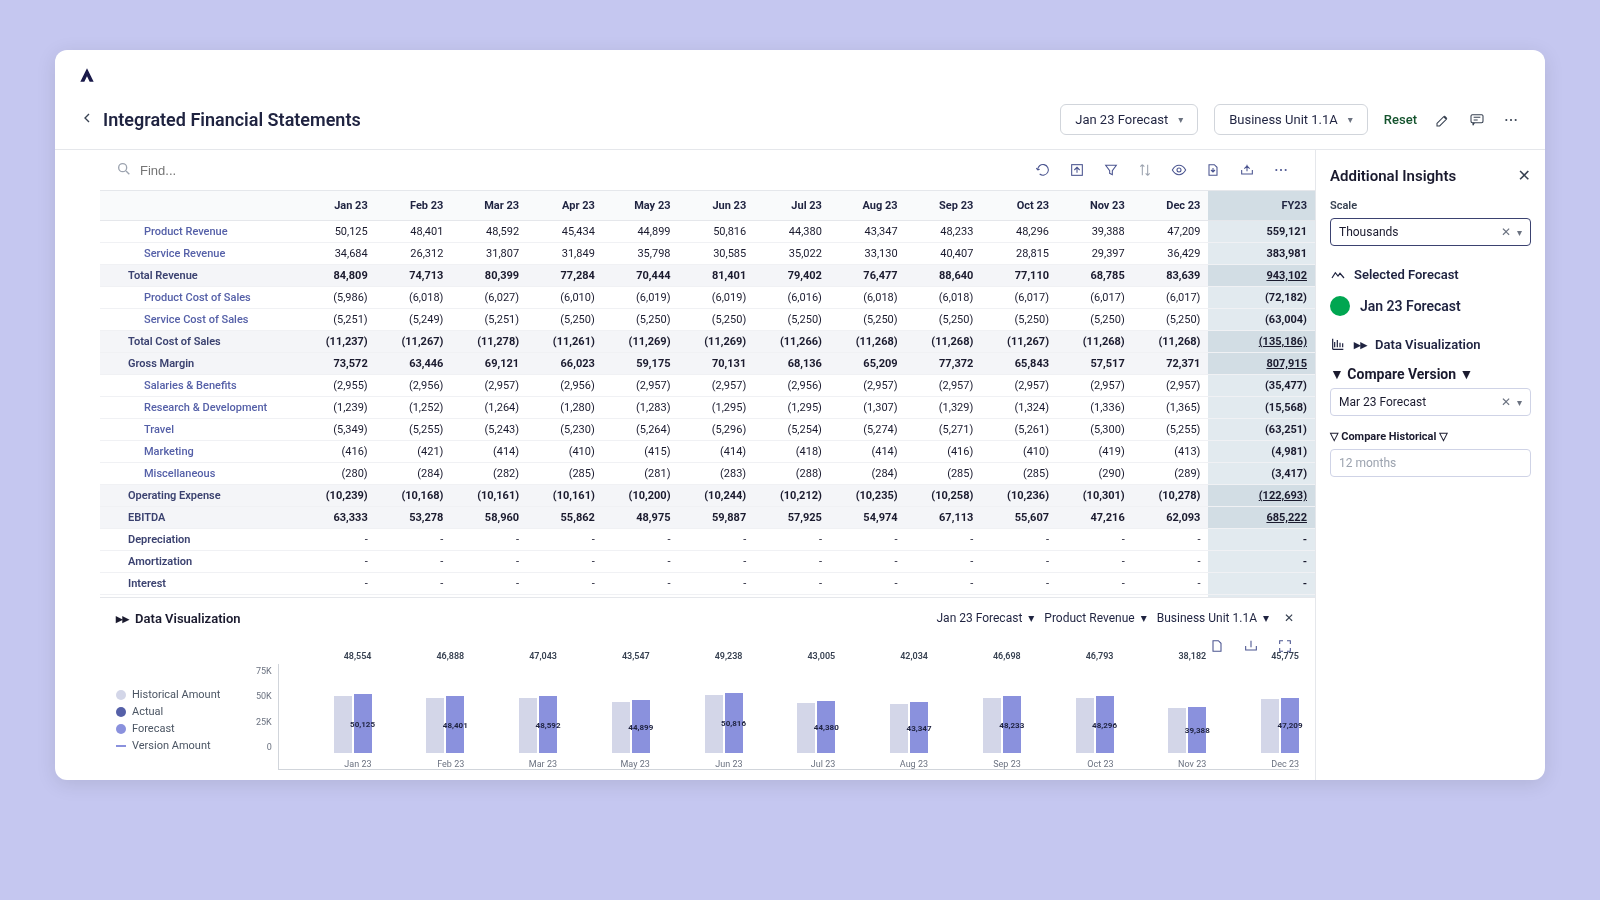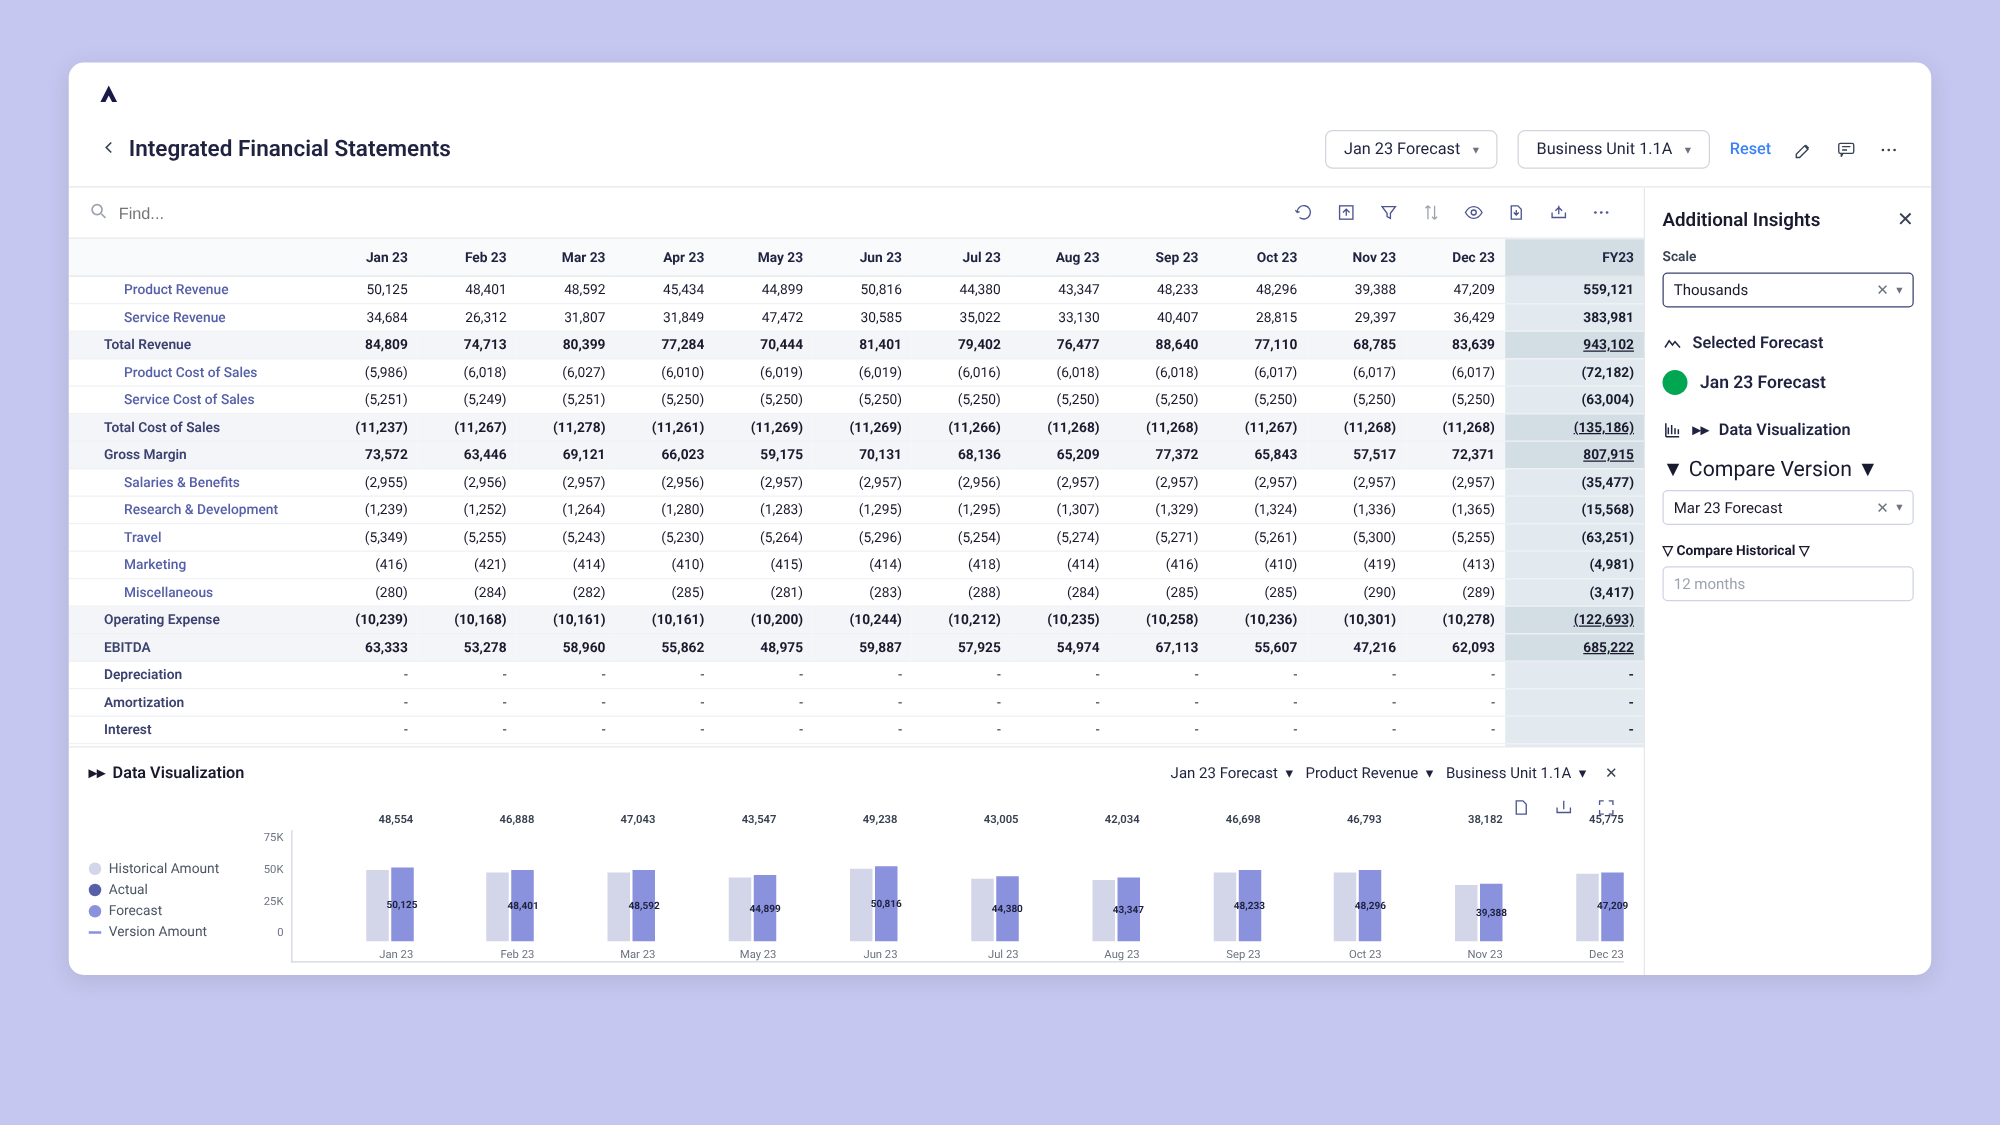--- a/index.html
+++ b/index.html
@@ -6,24 +6,24 @@
 body { background: #c5c7f0; font-family: -apple-system, BlinkMacSystemFont, "Segoe UI", Roboto, sans-serif; width: 1600px; height: 900px; padding: 50px 55px 0 55px; font-size: 12px; color: #1a1a2e; }
 .app { background: #fff; border-radius: 12px; height: 730px; display: flex; flex-direction: column; overflow: hidden; box-shadow: 0 4px 20px rgba(0,0,0,.1); }
 .logo-row { padding: 14px 24px 10px; }
 .logo { width: 22px; height: 22px; font-weight: 900; font-size: 20px; color: #1a1a4a; }
 .header-row { display: flex; align-items: center; padding: 8px 24px 14px; border-bottom: 1px solid #e5e7eb; }
 .back-btn { cursor: pointer; margin-right: 8px; color: #374151; }
 .title { font-size: 18px; font-weight: 600; color: #1f2340; }
 .header-right { margin-left: auto; display: flex; align-items: center; gap: 16px; }
 .dropdown-btn { border: 1px solid #d1d5db; border-radius: 6px; padding: 7px 14px; font-size: 13px; display: flex; align-items: center; gap: 10px; cursor: pointer; color: #1f2340; background: #fff; }
 .dropdown-btn .chev { color: #6b7280; font-size: 10px; }
-.reset-link { color: #3b82f6; font-size: 13px; font-weight: 500; cursor: pointer; }
+.reset-link { color: #14532d; font-size: 13px; font-weight: 500; cursor: pointer; }
 .icon-btn { cursor: pointer; color: #374151; width: 20px; height: 20px; display: inline-flex; align-items: center; justify-content: center; }
 .icon-group { display: flex; gap: 14px; align-items: center; }
-.content-wrap { display: flex; flex: 1; min-height: 0; }
+.content-wrap { display: flex; flex: 1; min-height: 0; margin-left: 45px; }
 .main-col { flex: 1; min-width: 0; display: flex; flex-direction: column; }
 .insights-col { width: 230px; border-left: 1px solid #e5e7eb; padding: 16px 14px; }
 .toolbar-row { display: flex; align-items: center; padding: 10px 24px 10px 16px; }
 .search-box { display: flex; align-items: center; gap: 8px; color: #9ca3af; }
 .search-input { border: none; outline: none; font-size: 13px; color: #374151; width: 200px; }
 .tool-icons { margin-left: auto; display: flex; gap: 14px; align-items: center; color: #545b8f; }
 .tool-icons .icon-btn { color: #4b5590; }
 .table-wrap { overflow: auto; border-top: 1px solid #e5e7eb; border-bottom: 1px solid #e5e7eb; }
 table { border-collapse: collapse; width: 100%; font-size: 11px; }
 th, td { padding: 4px 8px; text-align: right; border-bottom: 1px solid #f0f1f4; white-space: nowrap; }
@@ -218,21 +218,21 @@
                 <td>39,388</td>
                 <td>47,209</td>
                 <td>559,121</td>
               </tr>
               <tr class="row-lvl2">
                 <td>Service Revenue</td>
                 <td>34,684</td>
                 <td>26,312</td>
                 <td>31,807</td>
                 <td>31,849</td>
-                <td>47,472</td>
+                <td>35,798</td>
                 <td>30,585</td>
                 <td>35,022</td>
                 <td>33,130</td>
                 <td>40,407</td>
                 <td>28,815</td>
                 <td>29,397</td>
                 <td>36,429</td>
                 <td>383,981</td>
               </tr>
               <tr class="row-lvl1 row-bold">
@@ -703,21 +703,21 @@
 
 
       <div class="ins-section">
         <div class="ins-sec-head">
             <svg viewBox="0 0 24 24" width="16" height="16">
               <path d="M4 20V4M4 20h16M7 17V9m4 8V6m4 11v-7m4 7V11" stroke="#1f2340" stroke-width="1.8" fill="none"></path>
             </svg>
             <span>▸▸</span>
             <span>Data Visualization</span>
           </div>
-        <div style="font-size:17px;font-weight:400;margin-bottom:6px;">▼ <span>Compare Version</span> ▼</div>
+        <div style="font-size:14px;font-weight:700;margin-bottom:6px;">▼ <span>Compare Version</span> ▼</div>
         <div class="ins-select light">
           <span>Mar 23 Forecast</span>
           <span class="x">✕</span>
           <span class="chev">▾</span>
         </div>
         <div style="font-size:11px;font-weight:700;margin-bottom:6px;">▽ <span>Compare Historical</span> ▽</div>
         <div class="ins-select light">
           <span style="color:#9ca3af">12 months</span>
         </div>
       </div>

